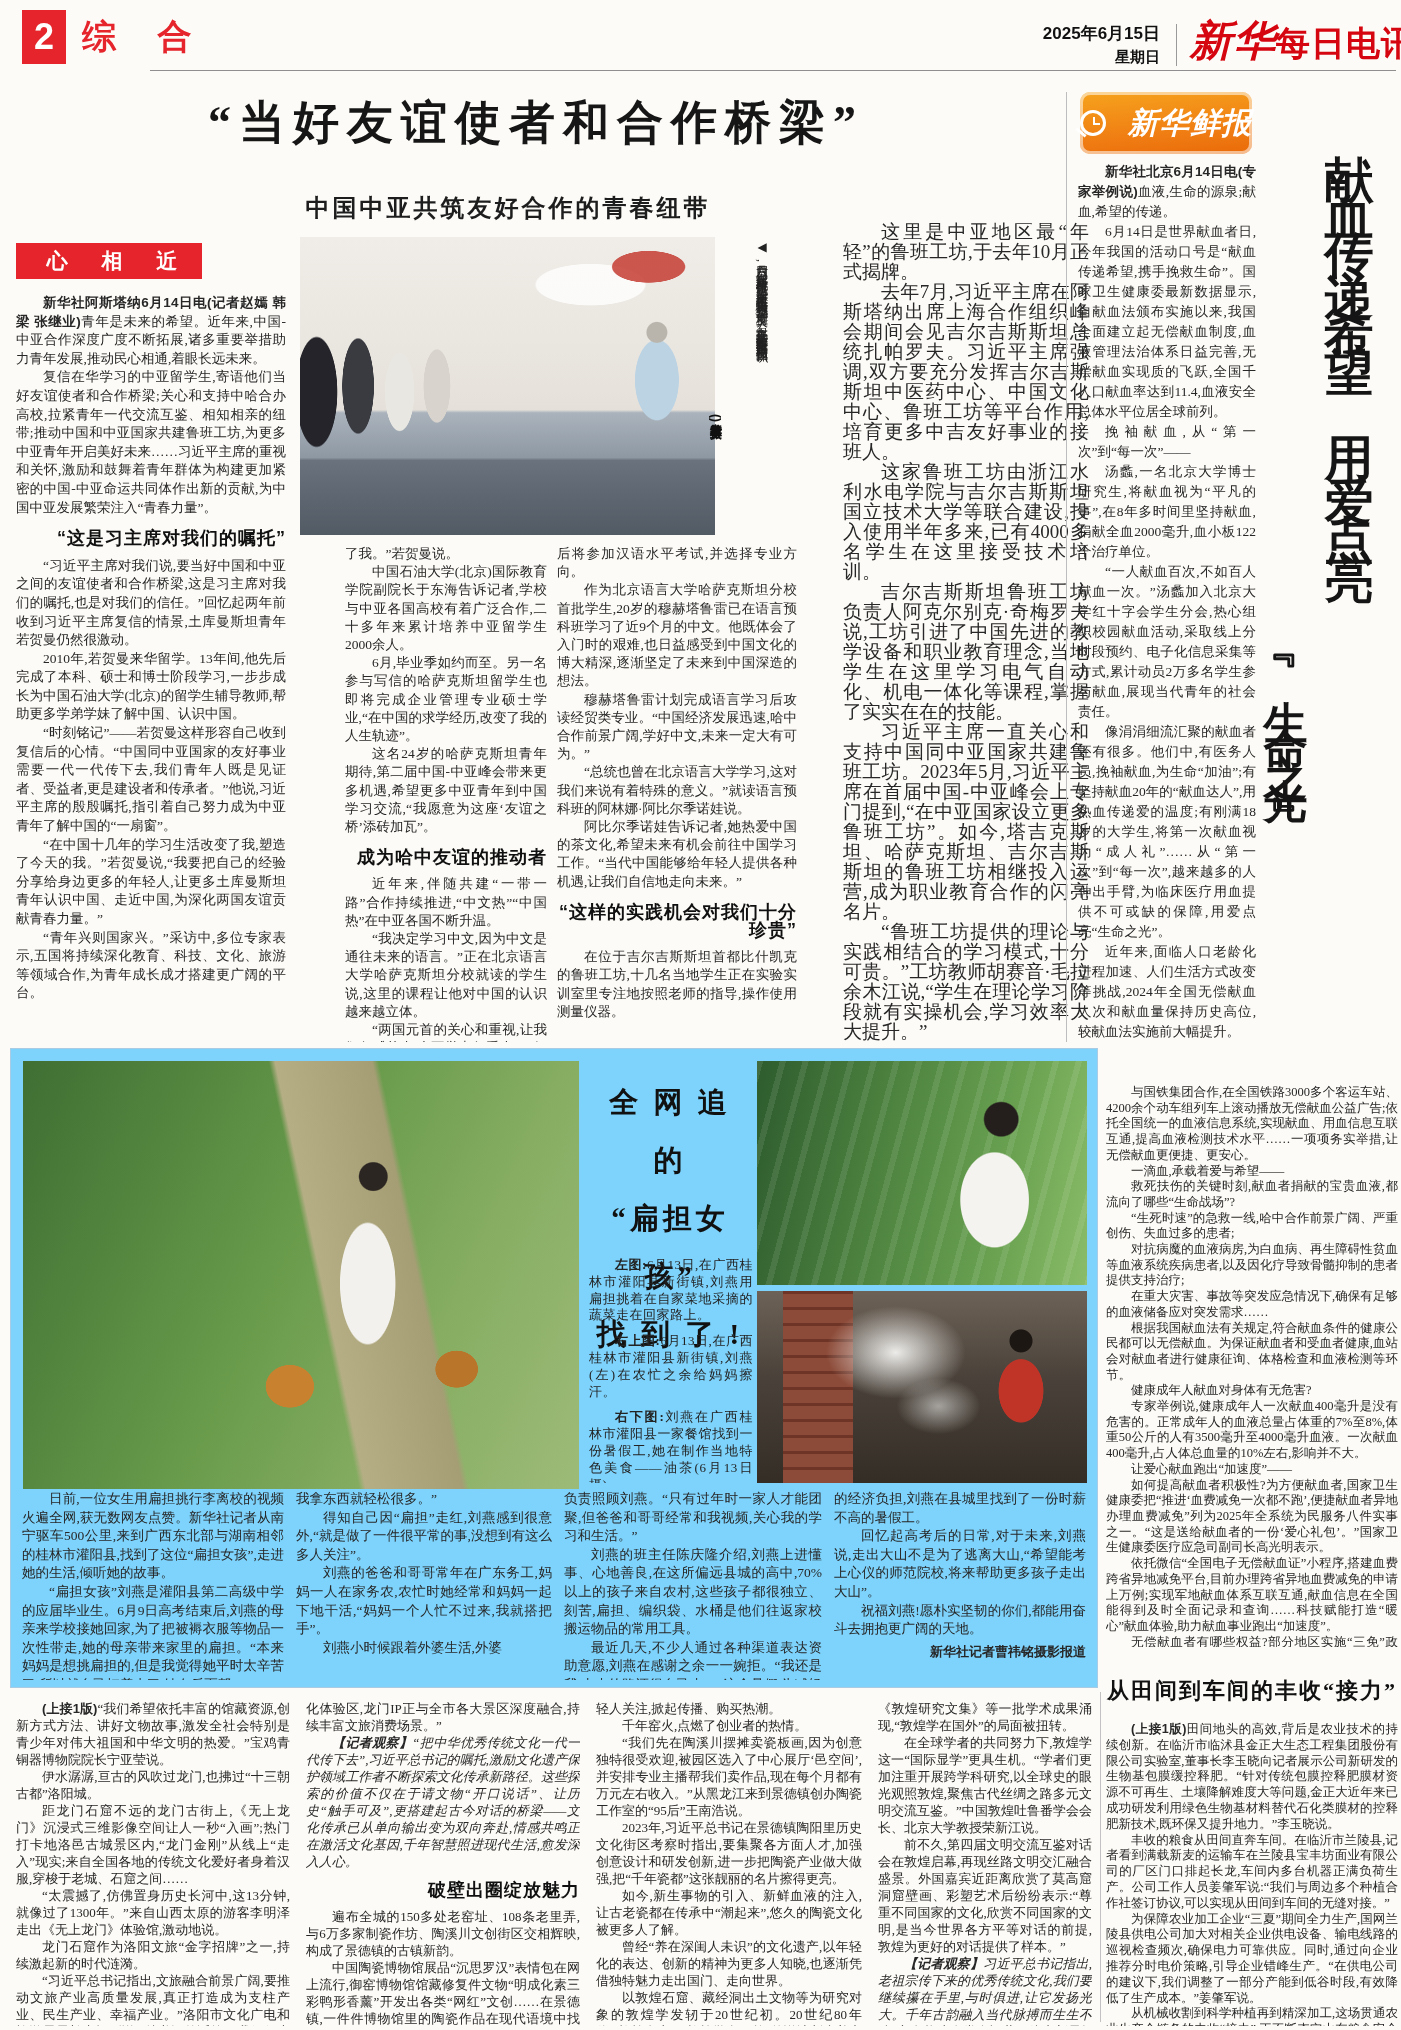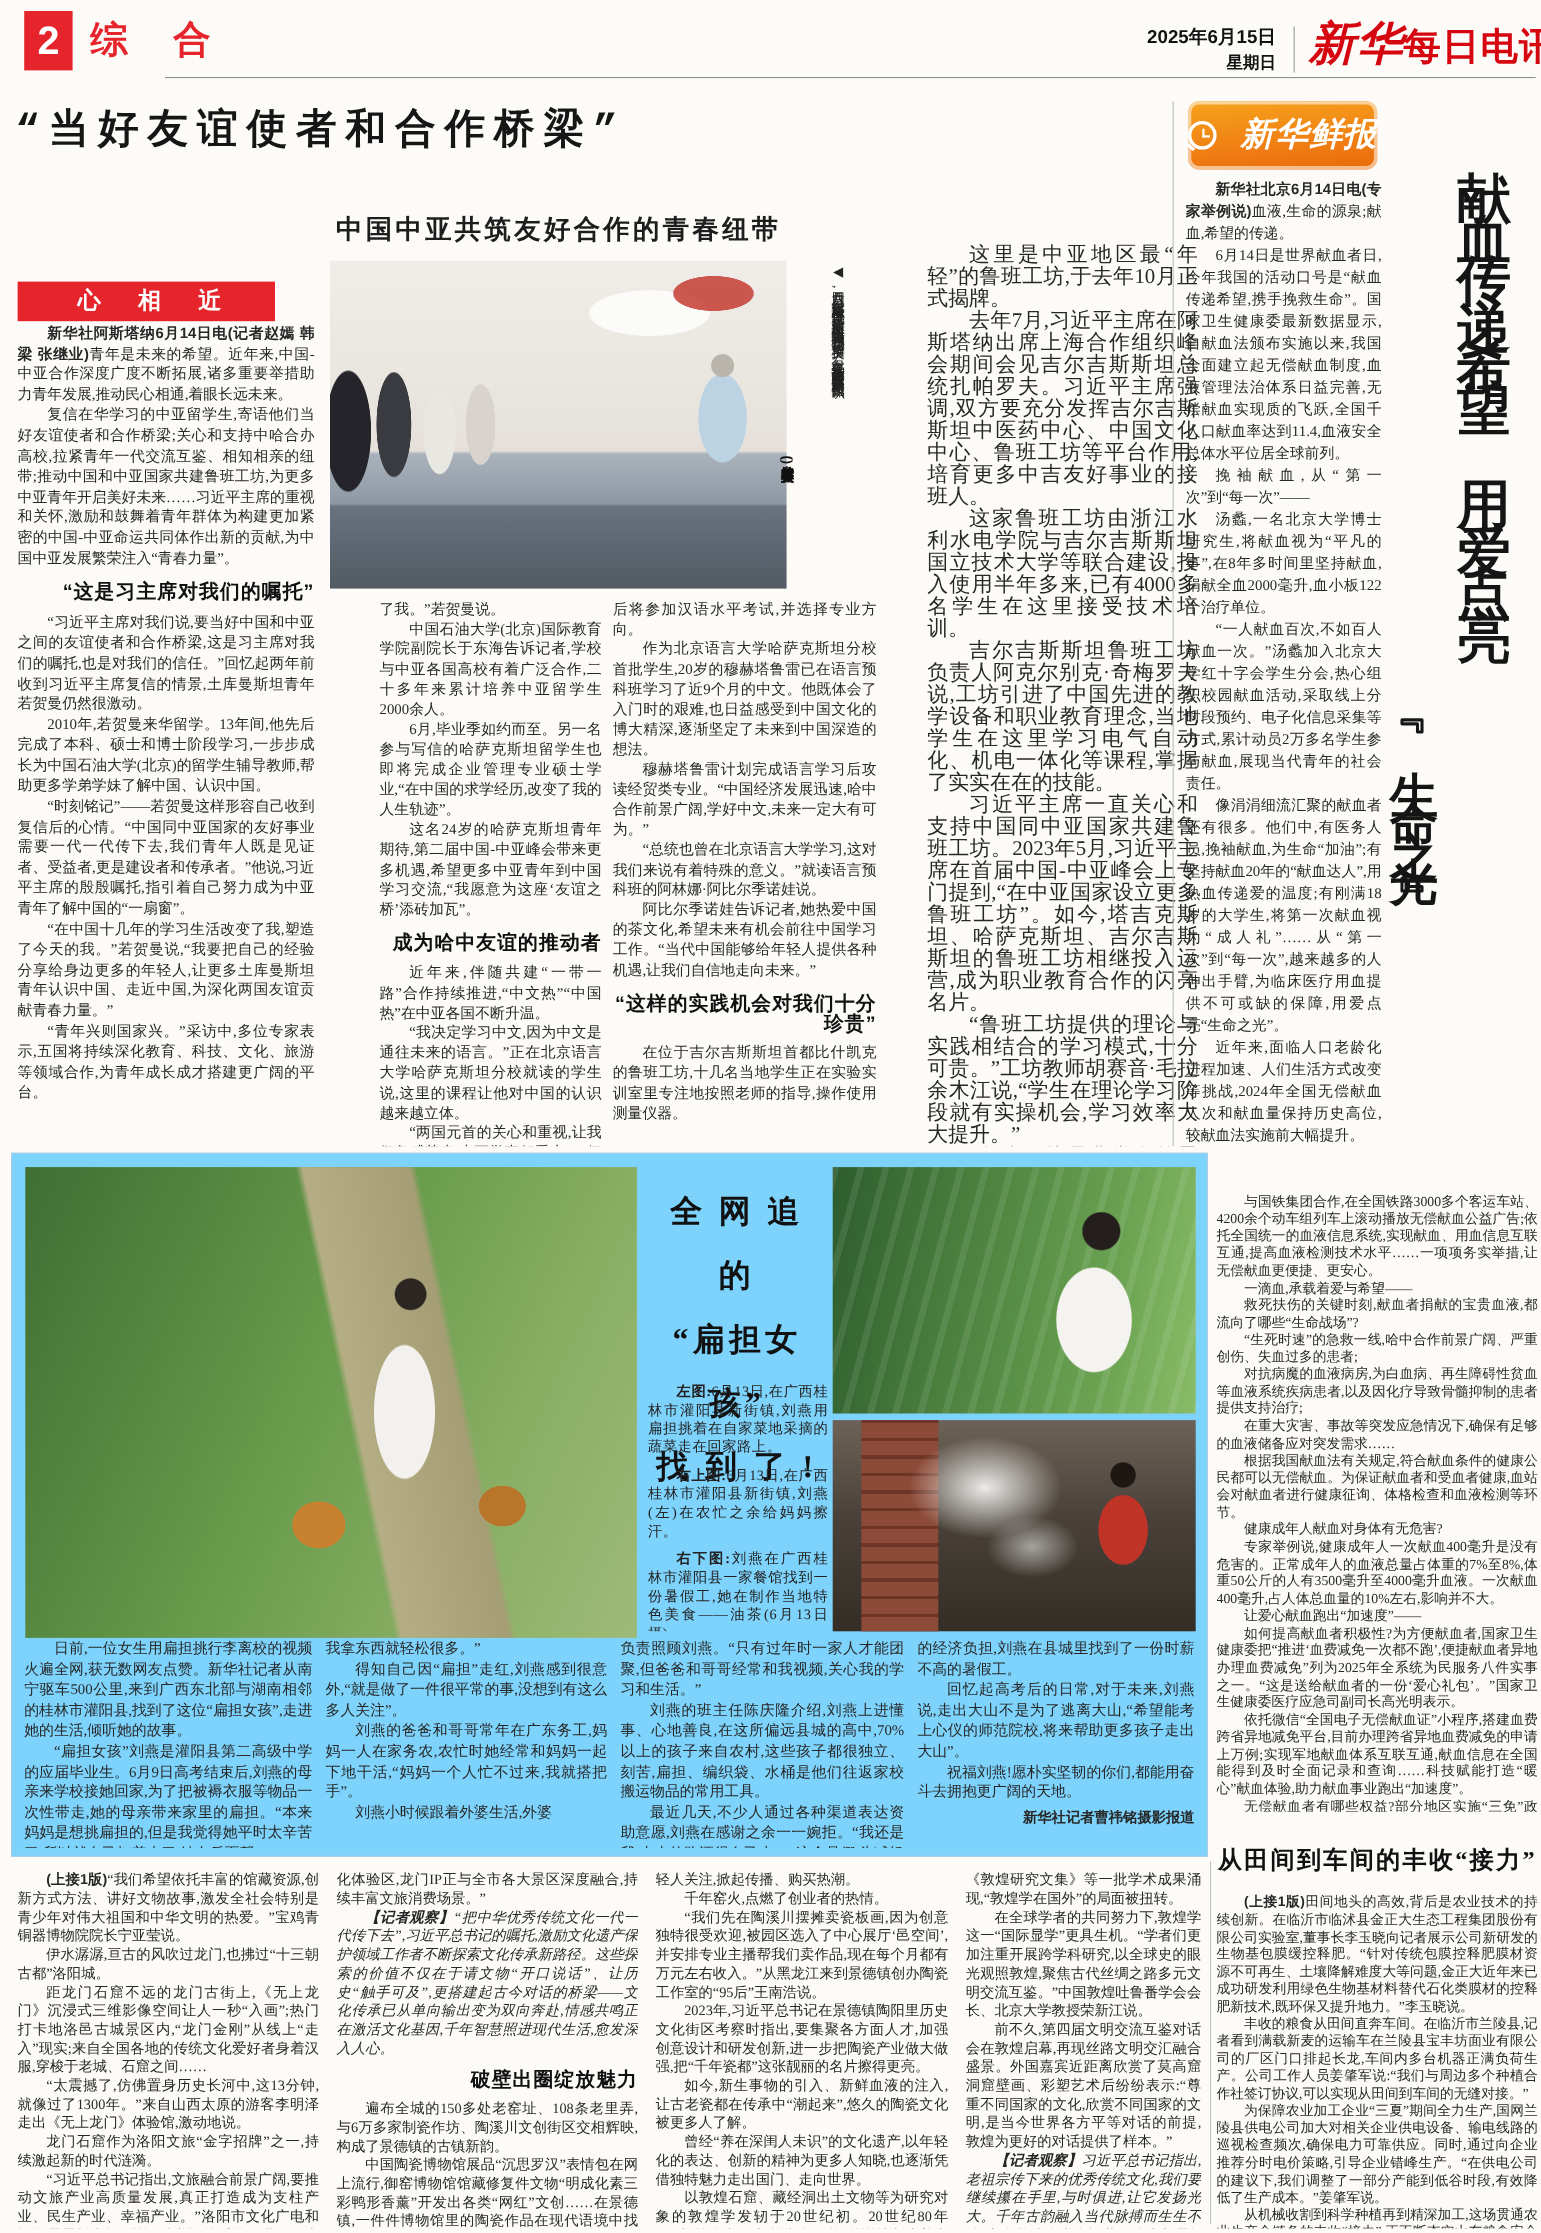--- a/index.html
+++ b/index.html
@@ -24,24 +24,24 @@
   .tcol{position:absolute;overflow:hidden;text-align:justify;color:#272727}
   .tcol p{text-indent:2em;margin:0}
   .tcol p.ni{text-indent:0}
   .tcol p b,.lead{font-family:"Liberation Sans","DejaVu Sans",sans-serif;font-weight:700}
   .tcol .colsub{font-family:"Liberation Sans","DejaVu Sans",sans-serif;font-weight:700;text-align:right;
                 text-indent:0;font-size:18px;margin:12px 0 9px;color:#101010;letter-spacing:1px}
   .tcol .kai{font-style:italic}
   .tcol .byl{text-indent:0;text-align:right;font:700 13px/18px "Liberation Sans",sans-serif;margin-top:4px}
 
   
-  #headline{left:14px;top:92px;width:1044px;text-align:left;font-weight:800;font-size:37px;
-            letter-spacing:8px;color:#161616;font-family:Liberation Mono, monospace}
+  #headline{left:14px;top:92px;width:1044px;text-align:center;font-weight:800;font-size:46px;
+            letter-spacing:8px;color:#161616;font-family:Liberation Serif, serif}
   #subtitle{left:300px;top:192px;width:416px;text-align:center;font-size:24px;letter-spacing:3px;color:#1d1d1d}
-  #badge-heart{left:16px;top:256px;width:234px;height:36px;background:#e5252b;color:#fff;text-align:center;
+  #badge-heart{left:16px;top:243px;width:186px;height:36px;background:#e5252b;color:#fff;text-align:center;
                font:700 21px/36px "Liberation Sans",sans-serif;letter-spacing:14px;padding-left:20px}
   #m-col1{left:16px;top:294px;width:270px;height:748px;font-size:13.5px;line-height:18.6px}
   #m-col2{left:345px;top:545px;width:202px;height:497px;font-size:13.5px;line-height:18.2px}
   #m-col3{left:557px;top:545px;width:240px;height:497px;font-size:13.5px;line-height:18.2px}
   #m-col4{left:843px;top:222px;width:246px;height:820px;font-size:19px;line-height:20px}
 
   #m-photo{left:300px;top:237px;width:415px;height:298px;
     background:
       radial-gradient(ellipse 60px 26px at 84% 10%,rgba(196,60,50,.85) 60%,transparent 62%),
       radial-gradient(ellipse 90px 34px at 70% 16%,rgba(255,255,255,.8) 60%,transparent 62%),

